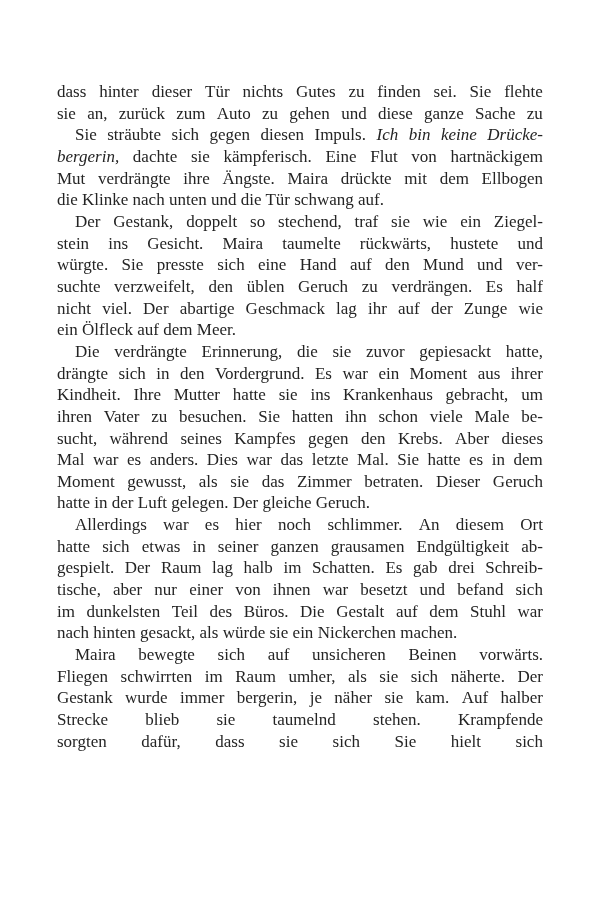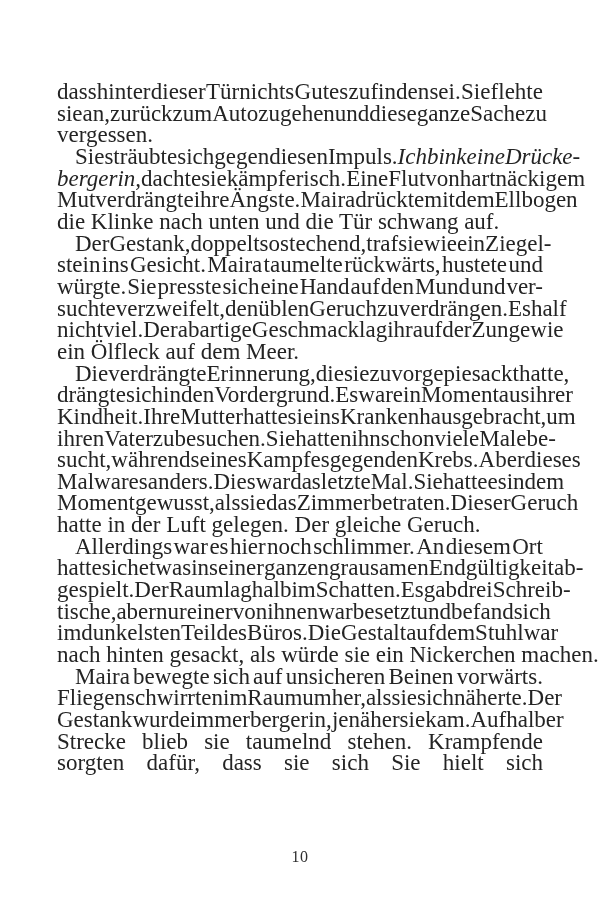--- a/index.html
+++ b/index.html
@@ -13,21 +13,21 @@
     height: 915px;
     background: #ffffff;
     overflow: hidden;
     font-family: "Liberation Serif", serif;
   }
   .text-block {
     position: absolute;
     left: 57px;
     top: 81px;
     width: 486px;
-    font-size: 23px;
+    font-size: 17px;
     color: #242424;
   }
   .line {
     height: 21.67px;
     line-height: 21.67px;
     white-space: nowrap;
   }
   .line.justify {
     display: flex;
     justify-content: space-between;
@@ -76,21 +76,20 @@
         <span class="w"><span>zum</span></span>
         <span class="w"><span>Auto</span></span>
         <span class="w"><span>zu</span></span>
         <span class="w"><span>gehen</span></span>
         <span class="w"><span>und</span></span>
         <span class="w"><span>diese</span></span>
         <span class="w"><span>ganze</span></span>
         <span class="w"><span>Sache</span></span>
         <span class="w"><span>zu</span></span>
       </div>
-      <div class="line"><span class="w"><span>vergessen.</span></span></div>
       <div class="line justify indent">
         <span class="w"><span>Sie</span></span>
         <span class="w"><span>sträubte</span></span>
         <span class="w"><span>sich</span></span>
         <span class="w"><span>gegen</span></span>
         <span class="w"><span>diesen</span></span>
         <span class="w"><span>Impuls.</span></span>
         <span class="w"><em>Ich</em></span>
         <span class="w"><em>bin</em></span>
         <span class="w"><em>keine</em></span>
@@ -371,14 +370,13 @@
         <span class="w"><span>sorgten</span></span>
         <span class="w"><span>dafür,</span></span>
         <span class="w"><span>dass</span></span>
         <span class="w"><span>sie</span></span>
         <span class="w"><span>sich</span></span>
         <span class="w"><span>Sie</span></span>
         <span class="w"><span>hielt</span></span>
         <span class="w"><span>sich</span></span>
       </div>
     </div>
-  <div class="page-number">10</div>
 </div>
 
 </body></html>

